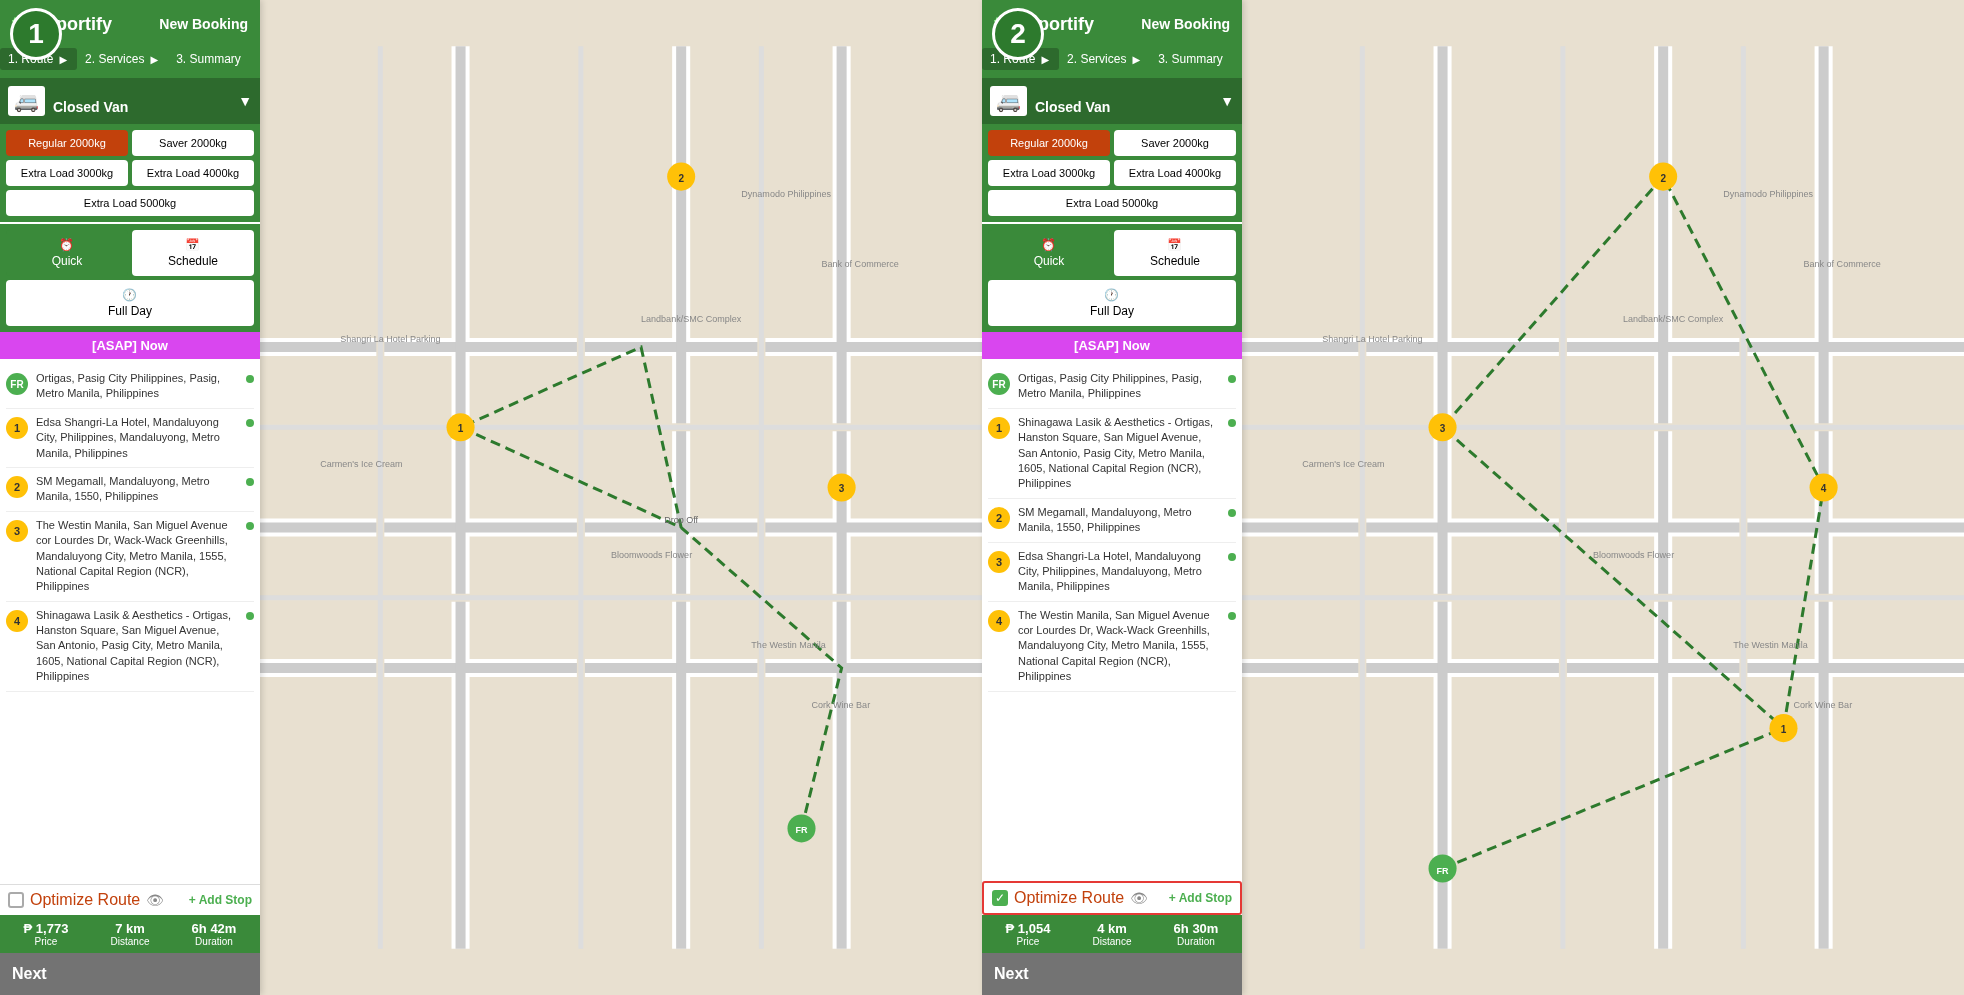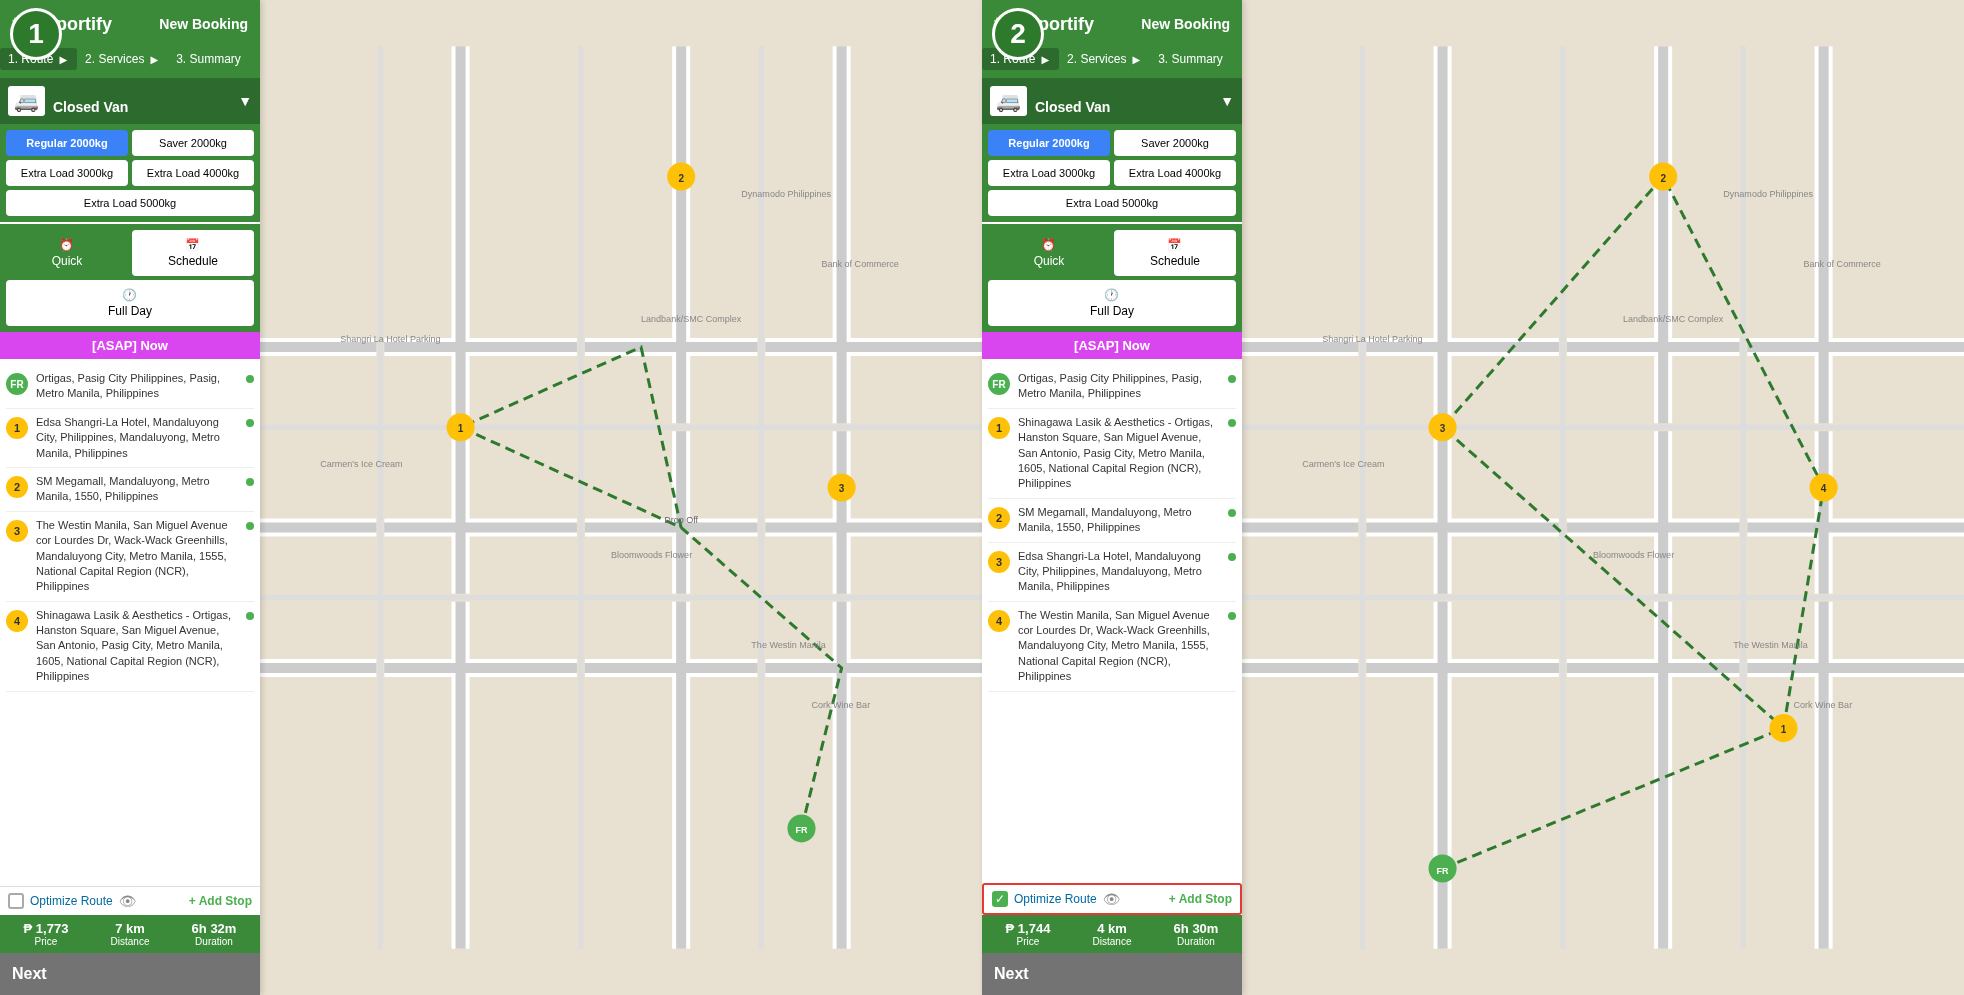--- a/index.html
+++ b/index.html
@@ -119,23 +119,23 @@
     .load-btn {
       background: white;
       border: none;
       border-radius: 4px;
       padding: 7px 4px;
       font-size: 11px;
       text-align: center;
       cursor: pointer;
     }
     .load-btn.active {
-      background: #3b82f6;
-      color: white;
-      font-weight: bold;
+      background: #c2410c;
+      color: white;
+      font-weight: normal;
     }
     .load-btn.full-width {
       grid-column: 1 / -1;
     }
 
     
     .schedule-section {
       background: #3a8a3a;
       padding: 6px;
       display: grid;
@@ -218,21 +218,21 @@
 
     
     .optimize-bar {
       background: white;
       padding: 6px 8px;
       display: flex;
       align-items: center;
       gap: 6px;
       border-top: 1px solid #ddd;
     }
-    .optimize-label { font-size: 12px; color: #0369a1; }
+    .optimize-label { font-size: 16px; color: #c2410c; }
     .eye-icon { font-size: 14px; color: #888; }
     .add-stop-btn {
       margin-left: auto;
       color: #4CAF50;
       font-size: 12px;
       font-weight: bold;
       cursor: pointer;
       background: none;
       border: none;
     }
@@ -402,21 +402,21 @@
       <div class="stats-bar">
         <div class="stat-item">
           <div class="stat-value">₱ 1,773</div>
           <div class="stat-label">Price</div>
         </div>
         <div class="stat-item">
           <div class="stat-value">7 km</div>
           <div class="stat-label">Distance</div>
         </div>
         <div class="stat-item">
-          <div class="stat-value">6h 32m</div>
+          <div class="stat-value">6h 42m</div>
           <div class="stat-label">Duration</div>
         </div>
       </div>
 
       <button class="next-btn">Next</button>
     </div>
 
     <div class="map-area">
       <svg class="map-svg" viewBox="0 0 720 900" xmlns="http://www.w3.org/2000/svg">
 
@@ -569,21 +569,21 @@
 
       <div class="optimize-bar highlighted">
         <div style="width:16px;height:16px;border:2px solid #4CAF50;border-radius:3px;background:#4CAF50;display:inline-flex;align-items:center;justify-content:center;color:white;font-size:12px;">✓</div>
         <span class="optimize-label">Optimize Route</span>
         <span class="eye-icon">👁</span>
         <button class="add-stop-btn">+ Add Stop</button>
       </div>
 
       <div class="stats-bar">
         <div class="stat-item">
-          <div class="stat-value">₱ 1,744</div>
+          <div class="stat-value">₱ 1,054</div>
           <div class="stat-label">Price</div>
         </div>
         <div class="stat-item">
           <div class="stat-value">4 km</div>
           <div class="stat-label">Distance</div>
         </div>
         <div class="stat-item">
           <div class="stat-value">6h 30m</div>
           <div class="stat-label">Duration</div>
         </div>

